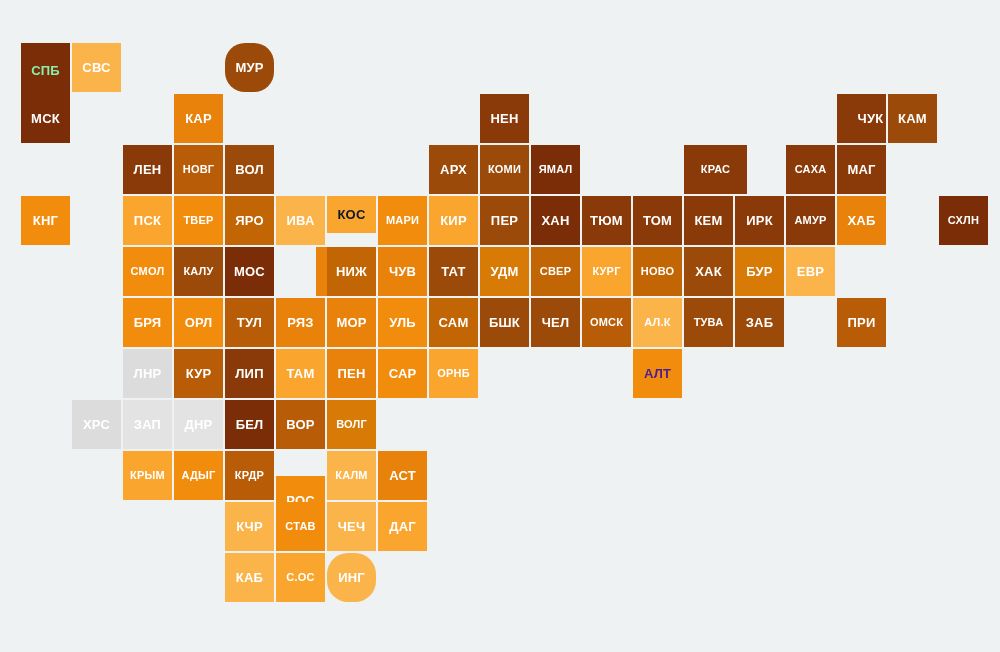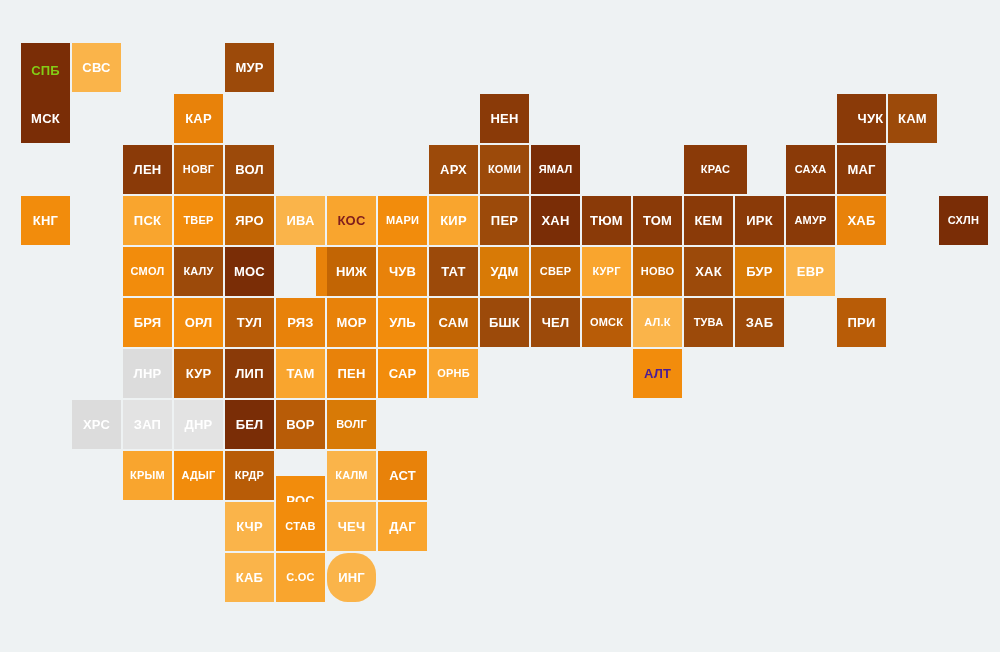--- a/index.html
+++ b/index.html
@@ -41,43 +41,43 @@
     text-align: center;
   }
   .tile.gray {
     color: #ffffff;
   }
 </style>
 </head>
 <body>
 
 <div id="tilemap" style="background: rgb(238, 242, 243);">
-    <div class="tile" style="left: 21px; top: 43px; width: 49px; height: 55px; background: rgb(122, 45, 6); color: #84cc16;">СПБ</div>
+    <div class="tile" style="left: 21px; top: 43px; width: 49px; height: 55px; background: rgb(122, 45, 6); color: #86efac;">СПБ</div>
     <div class="tile" style="left: 72px; top: 43px; width: 49px; height: 49px; background: rgb(250, 180, 74); color: rgb(255, 255, 255);">СВС</div>
-    <div class="tile" style="left: 225px; top: 43px; width: 49px; height: 49px; background: rgb(156, 74, 10); color: rgb(255, 255, 255);">МУР</div>
+    <div class="tile" style="left: 225px; top: 43px; width: 49px; height: 49px; background: rgb(156, 74, 10); color: rgb(255, 255, 255); border-radius: 20px;">МУР</div>
     <div class="tile" style="left: 21px; top: 94px; width: 49px; height: 49px; background: rgb(122, 45, 6); color: rgb(255, 255, 255);">МСК</div>
     <div class="tile" style="left: 174px; top: 94px; width: 49px; height: 49px; background: rgb(232, 130, 10); color: rgb(255, 255, 255);">КАР</div>
     <div class="tile" style="left: 480px; top: 94px; width: 49px; height: 49px; background: rgb(138, 58, 8); color: rgb(255, 255, 255);">НЕН</div>
     <div class="tile" style="left: 837px; top: 94px; width: 49px; height: 49px; background: rgb(138, 58, 8); color: rgb(255, 255, 255); padding-left: 18px;">ЧУК</div>
     <div class="tile" style="left: 888px; top: 94px; width: 49px; height: 49px; background: rgb(156, 74, 10); color: rgb(255, 255, 255);">КАМ</div>
     <div class="tile" style="left: 123px; top: 145px; width: 49px; height: 49px; background: rgb(138, 58, 8); color: rgb(255, 255, 255);">ЛЕН</div>
     <div class="tile small" style="left: 174px; top: 145px; width: 49px; height: 49px; background: rgb(184, 92, 7); color: rgb(255, 255, 255);">НОВГ</div>
     <div class="tile" style="left: 225px; top: 145px; width: 49px; height: 49px; background: rgb(156, 74, 10); color: rgb(255, 255, 255);">ВОЛ</div>
     <div class="tile" style="left: 429px; top: 145px; width: 49px; height: 49px; background: rgb(156, 74, 10); color: rgb(255, 255, 255);">АРХ</div>
     <div class="tile small" style="left: 480px; top: 145px; width: 49px; height: 49px; background: rgb(156, 74, 10); color: rgb(255, 255, 255);">КОМИ</div>
     <div class="tile small" style="left: 531px; top: 145px; width: 49px; height: 49px; background: rgb(122, 45, 6); color: rgb(255, 255, 255);">ЯМАЛ</div>
     <div class="tile small" style="left: 684px; top: 145px; width: 63px; height: 49px; background: rgb(138, 58, 8); color: rgb(255, 255, 255);">КРАС</div>
     <div class="tile small" style="left: 786px; top: 145px; width: 49px; height: 49px; background: rgb(138, 58, 8); color: rgb(255, 255, 255);">САХА</div>
     <div class="tile" style="left: 837px; top: 145px; width: 49px; height: 49px; background: rgb(138, 58, 8); color: rgb(255, 255, 255);">МАГ</div>
     <div class="tile" style="left: 21px; top: 196px; width: 49px; height: 49px; background: rgb(242, 140, 12); color: rgb(255, 255, 255);">КНГ</div>
     <div class="tile" style="left: 123px; top: 196px; width: 49px; height: 49px; background: rgb(249, 165, 46); color: rgb(255, 255, 255);">ПСК</div>
     <div class="tile small" style="left: 174px; top: 196px; width: 49px; height: 49px; background: rgb(242, 140, 12); color: rgb(255, 255, 255);">ТВЕР</div>
     <div class="tile" style="left: 225px; top: 196px; width: 49px; height: 49px; background: rgb(194, 101, 4); color: rgb(255, 255, 255);">ЯРО</div>
     <div class="tile" style="left: 276px; top: 196px; width: 49px; height: 49px; background: rgb(250, 180, 74); color: rgb(255, 255, 255);">ИВА</div>
-    <div class="tile" style="left: 327px; top: 196px; width: 49px; height: 49px; background: rgb(249, 165, 46); color: #7f1d1d;">КОС</div>
+    <div class="tile" style="left: 327px; top: 196px; width: 49px; height: 37px; background: rgb(249, 165, 46); color: #0f172a;">КОС</div>
     <div class="tile small" style="left: 378px; top: 196px; width: 49px; height: 49px; background: rgb(242, 140, 12); color: rgb(255, 255, 255);">МАРИ</div>
     <div class="tile" style="left: 429px; top: 196px; width: 49px; height: 49px; background: rgb(249, 165, 46); color: rgb(255, 255, 255);">КИР</div>
     <div class="tile" style="left: 480px; top: 196px; width: 49px; height: 49px; background: rgb(156, 74, 10); color: rgb(255, 255, 255);">ПЕР</div>
     <div class="tile" style="left: 531px; top: 196px; width: 49px; height: 49px; background: rgb(122, 45, 6); color: rgb(255, 255, 255);">ХАН</div>
     <div class="tile" style="left: 582px; top: 196px; width: 49px; height: 49px; background: rgb(138, 58, 8); color: rgb(255, 255, 255);">ТЮМ</div>
     <div class="tile" style="left: 633px; top: 196px; width: 49px; height: 49px; background: rgb(138, 58, 8); color: rgb(255, 255, 255);">ТОМ</div>
     <div class="tile" style="left: 684px; top: 196px; width: 49px; height: 49px; background: rgb(138, 58, 8); color: rgb(255, 255, 255);">КЕМ</div>
     <div class="tile" style="left: 735px; top: 196px; width: 49px; height: 49px; background: rgb(138, 58, 8); color: rgb(255, 255, 255);">ИРК</div>
     <div class="tile small" style="left: 786px; top: 196px; width: 49px; height: 49px; background: rgb(138, 58, 8); color: rgb(255, 255, 255);">АМУР</div>
     <div class="tile" style="left: 837px; top: 196px; width: 49px; height: 49px; background: rgb(232, 130, 10); color: rgb(255, 255, 255);">ХАБ</div>

